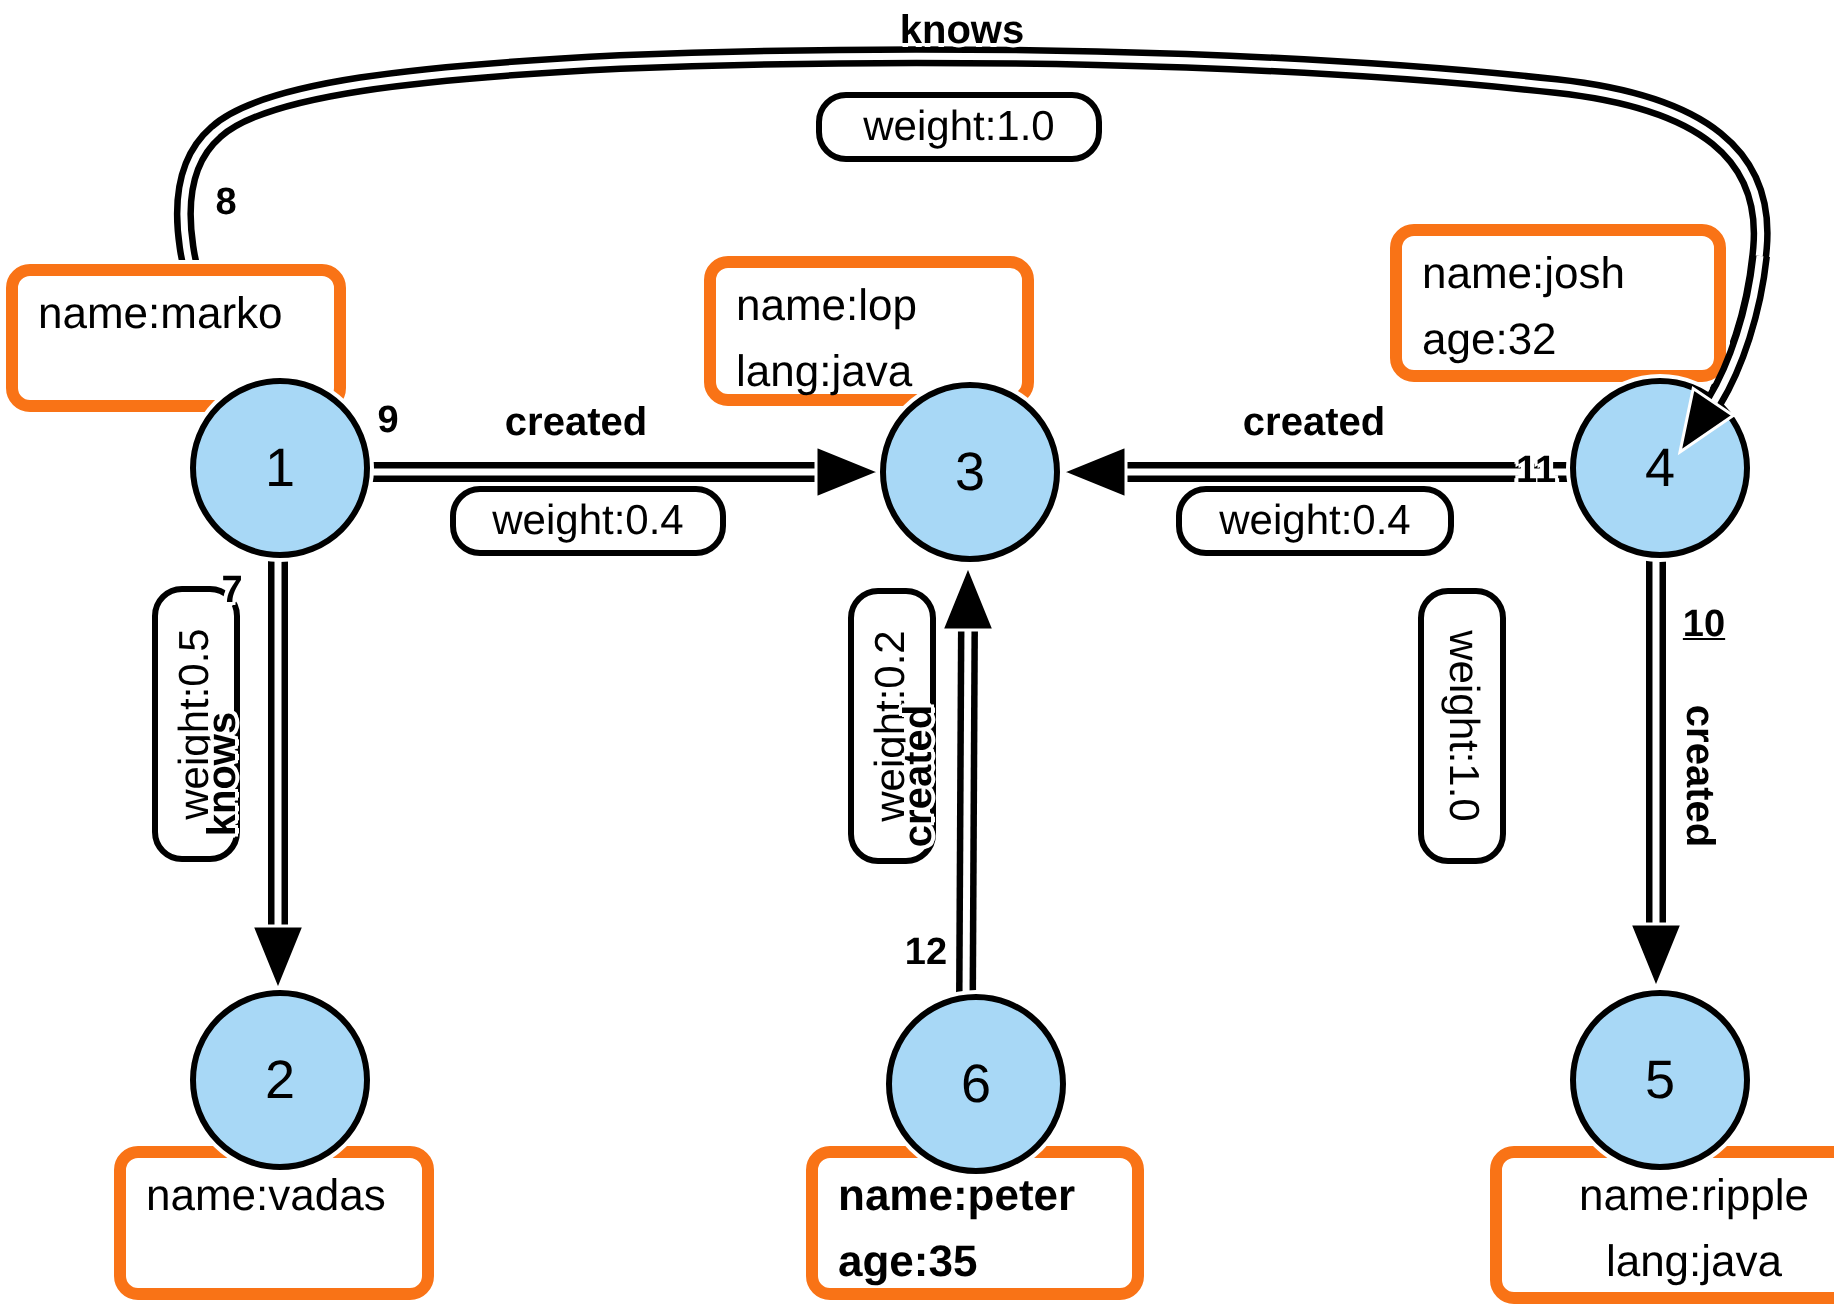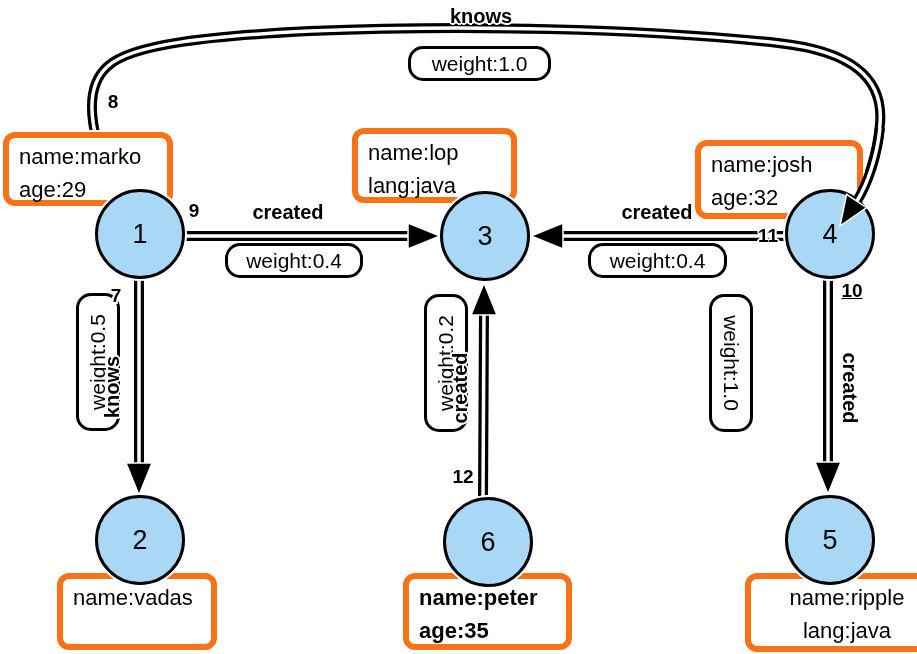--- a/index.html
+++ b/index.html
@@ -65,27 +65,26 @@
     <path class="edge-inner" d="M828,277 V467"></path>
     <polygon class="arrowhead" points="828,494 815,462 841,462"></polygon>
 
     <path class="edge-outer" d="M483,500 L484,310"></path>
     <path class="edge-inner" d="M483,500 L484,310"></path>
     <polygon class="arrowhead" points="484,283 471,315 497,315"></polygon>
   </svg>
 
   <div class="pbox" style="left:3px;top:132px;width:170px;height:74px;">
     <div>name:marko</div>
-    <div>age:29</div>
   </div>
   <div class="pbox" style="left:352px;top:128px;width:165px;height:75px;">
     <div>name:lop</div>
     <div>lang:java</div>
   </div>
-  <div class="pbox" style="left:695px;top:140px;width:168px;height:79px;">
+  <div class="pbox" style="left:695px;top:112px;width:168px;height:79px;">
     <div>name:josh</div>
     <div>age:32</div>
   </div>
   <div class="pbox" style="left:57px;top:573px;width:160px;height:77px;">
     <div>name:vadas</div>
   </div>
   <div class="pbox" style="left:403px;top:573px;width:169px;height:77px;font-weight:bold;">
     <div>name:peter</div>
     <div>age:35</div>
   </div>
@@ -130,16 +129,16 @@
   <div class="elabel" style="left:288px;top:212px;">created</div>
   <div class="elabel" style="left:657px;top:212px;">created</div>
   <div class="elabel rotccw" style="left:112px;top:387px;">knows</div>
   <div class="elabel rotccw" style="left:460px;top:388px;">created</div>
   <div class="elabel rotcw" style="left:849px;top:388px;">created</div>
 
   <div class="elabel eid" style="left:113px;top:102px;">8</div>
   <div class="elabel eid" style="left:194px;top:211px;">9</div>
   <div class="elabel eid" style="left:116px;top:296px;">7</div>
   <div class="elabel eid" style="left:768px;top:236px;">11</div>
-  <div class="elabel eid" style="left:852px;top:291px;text-decoration:underline;">10</div>
+  <div class="elabel eid" style="left:852px;top:313px;text-decoration:underline;">10</div>
   <div class="elabel eid" style="left:463px;top:477px;">12</div>
 
 </div>
 
 </body></html>

